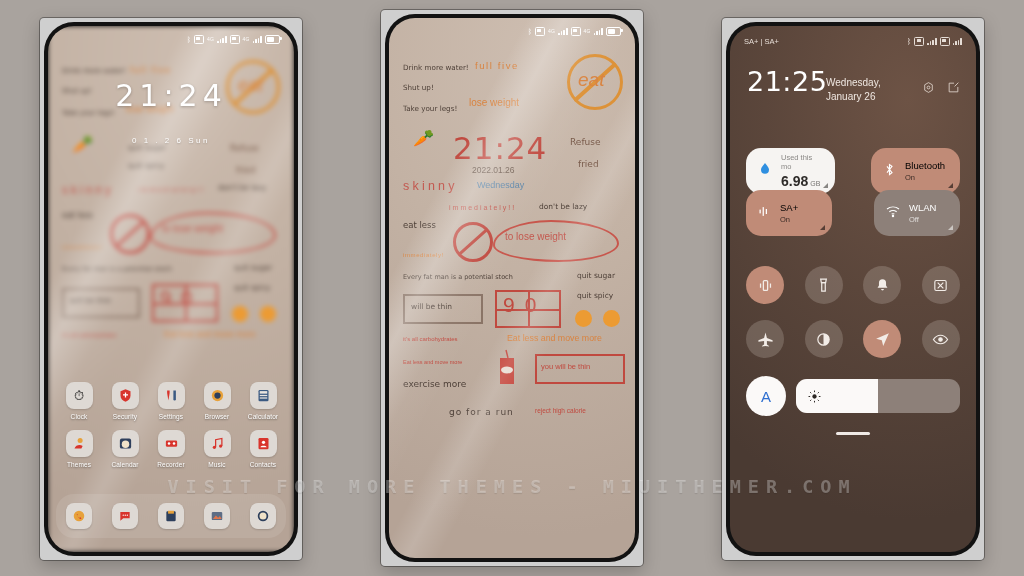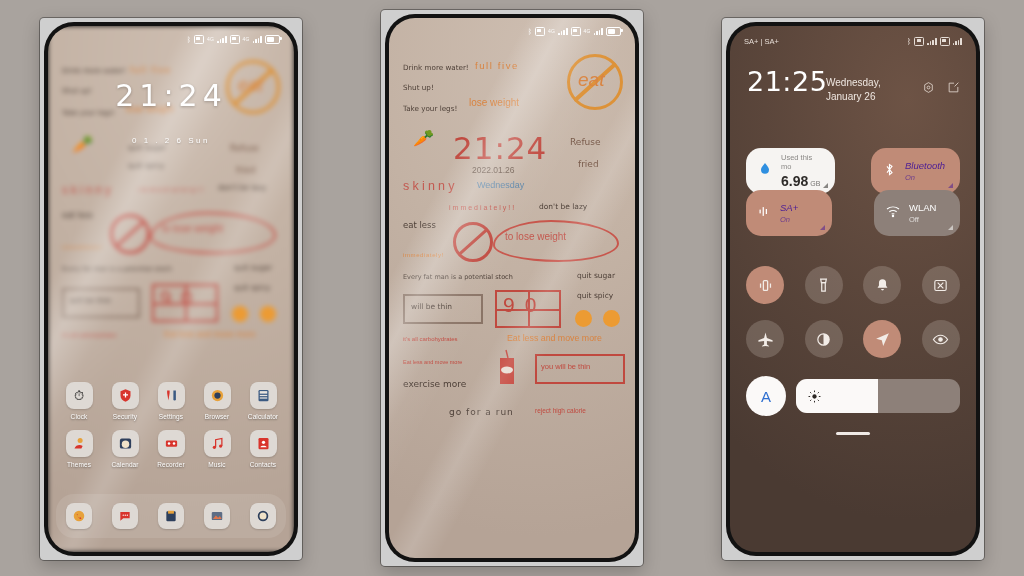--- a/index.html
+++ b/index.html
@@ -103,21 +103,21 @@
   .cc-hicons svg{width:13px;height:13px;}
 
   .tilerow{position:absolute;left:16px;right:16px;display:flex;gap:10px;}
   .bigtile{flex:1;height:46px;border-radius:15px;position:relative;display:flex;align-items:center;padding:0 11px;box-sizing:border-box;}
   .bigtile .tl{margin-left:8px;}
   .tl .n{font-size:9.5px;display:block;}
   .tl .s{font-size:7.5px;opacity:.72;display:block;margin-top:2px;}
   .corner{position:absolute;right:7px;bottom:6px;width:0;height:0;
      border-left:5px solid transparent;border-bottom:5px solid currentColor;opacity:.55;}
   .tile-white{background:#f6f4f2;color:#2e2b29;}
-  .tile-salmon{background:#c08b77;color:#4c1d95;font-style:italic;}
+  .tile-salmon{background:#c08b77;color:#000000;}
   .tile-gray{background:#8d8079;color:#fff;margin-left:32px;}
 
   .circrow{position:absolute;left:16px;right:16px;display:flex;justify-content:space-between;}
   .circ{width:38px;height:38px;border-radius:50%;background:rgba(225,215,207,.22);
     display:flex;align-items:center;justify-content:center;color:#f2ece7;}
   .circ.on{background:#c08b77;}
   .circ svg{width:17px;height:17px;}
 
   .brightrow{position:absolute;left:16px;right:16px;display:flex;align-items:center;gap:10px;}
   .autob{width:40px;height:40px;border-radius:50%;background:#fbf9f8;color:#2f6fd0;
@@ -583,13 +583,14 @@
           </div>
         </div>
 
         <div class="handlebar" style="top:406px;"></div>
       </div>
 
       <div style="position:absolute;inset:0;pointer-events:none;"></div>
     </div>
   </div>
 
+  <div class="wm">VISIT FOR MORE THEMES - MIUITHEMER.COM</div>
 </div>
 
 </body></html>

